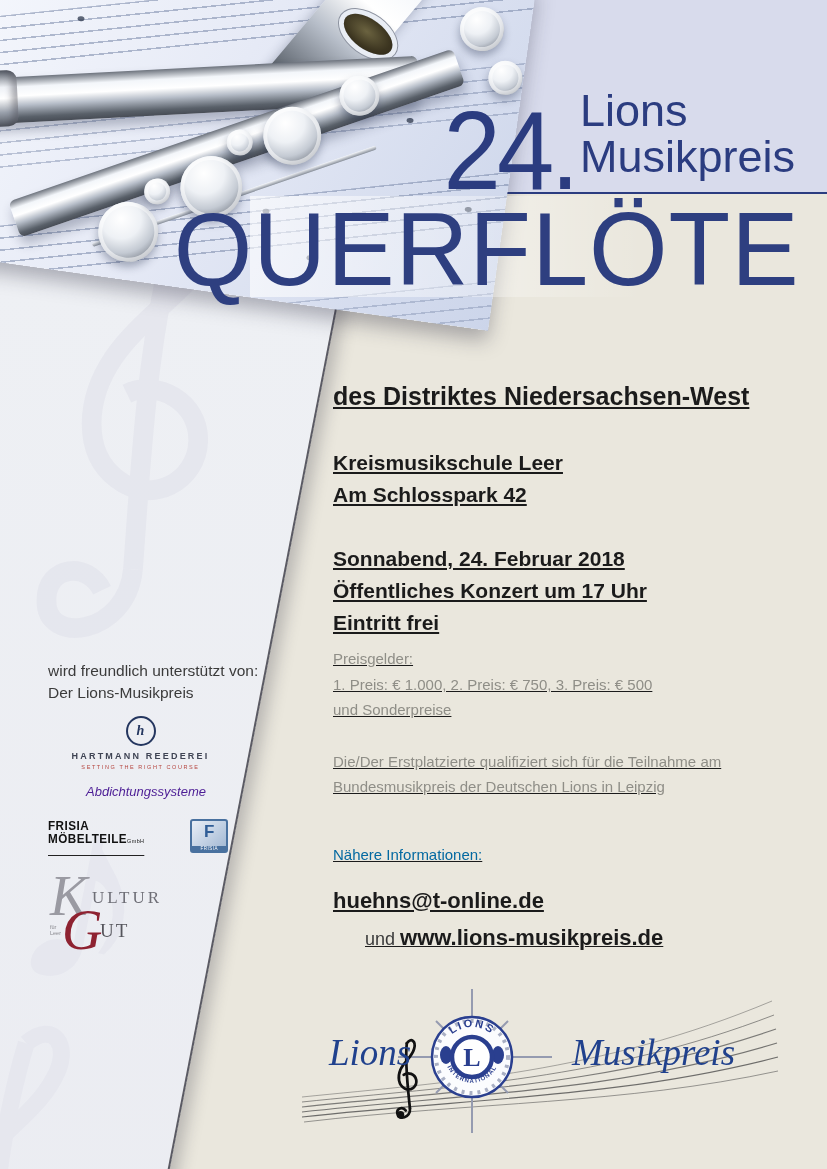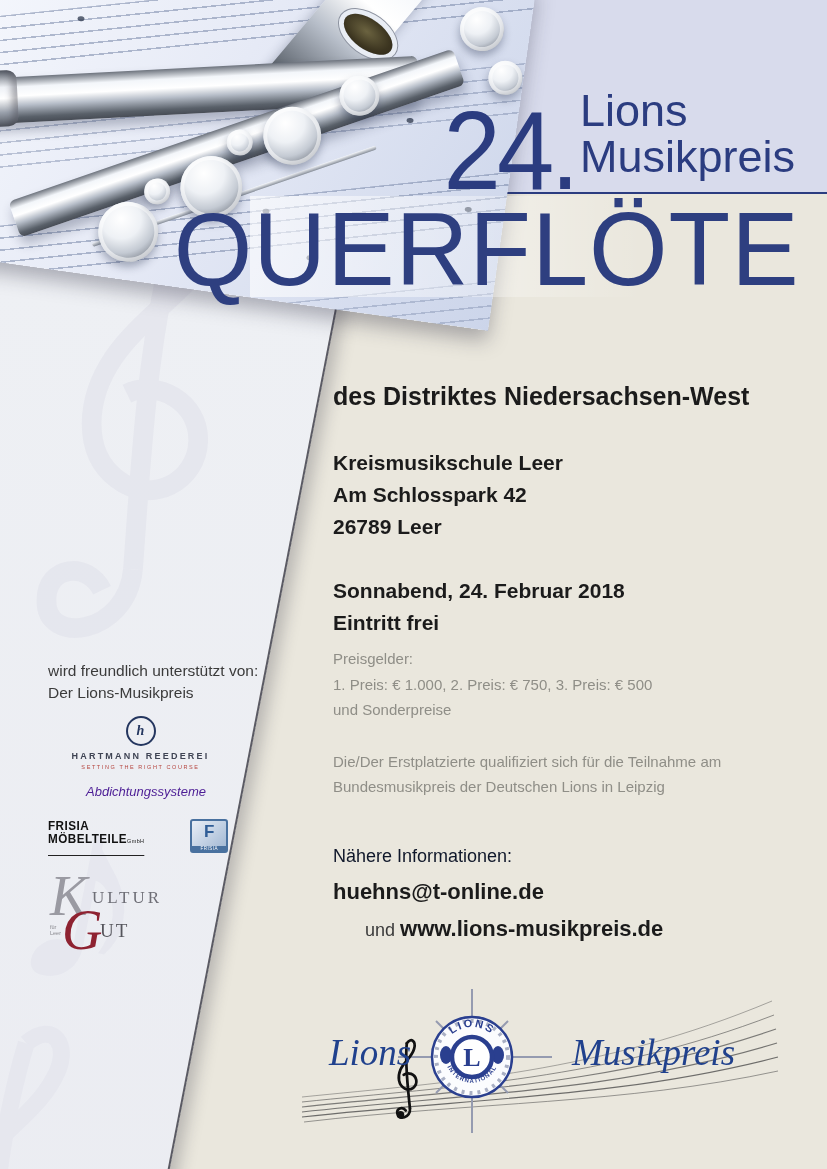--- a/index.html
+++ b/index.html
@@ -45,26 +45,26 @@
   .q-band{position:absolute;left:250px;top:196px;width:577px;height:101px;z-index:4;
     background:linear-gradient(to right,rgba(255,255,255,.62) 0%,rgba(255,255,255,.35) 40%,rgba(255,255,255,0) 68%);}
   .header24{position:absolute;top:88px;right:32px;display:flex;align-items:flex-end;z-index:5;color:#2b3c80;}
   .num24{font-size:112px;line-height:.80;letter-spacing:-4px;margin-bottom:-16px;
     transform:scaleX(.92);transform-origin:right bottom;}
   .lm-stack{margin-left:4px;font-size:45px;line-height:46px;letter-spacing:0;}
   .instrument{position:absolute;top:198px;right:27px;z-index:5;color:#2e3f80;
     font-size:103px;line-height:1;letter-spacing:1px;font-weight:400;transform:scaleX(.98);transform-origin:right;}
 
   
-  .main-col{position:absolute;left:333px;top:382px;width:480px;z-index:6;color:#1b1b1b;}
+  .main-col{position:absolute;left:333px;top:382px;width:480px;z-index:6;color:#1b1b1b;text-decoration:underline;}
   .subtitle{font-size:25px;font-weight:bold;margin-bottom:36px;}
   .bold-block{font-size:21px;font-weight:bold;line-height:32px;margin-top:32px;}
   .gray-block{font-size:15px;line-height:25.5px;color:#8f8e87;}
   .mb1{margin-bottom:17px;} .mb2{margin-bottom:7px;} .mb3{margin-bottom:26px;} .mb4{margin-bottom:46px;}
-  .info-label{font-size:18px;color:#0f172a;margin-bottom:12px;}
+  .info-label{font-size:15px;color:#0369a1;margin-bottom:25px;}
   .email{font-size:22px;font-weight:bold;margin-bottom:11px;}
   .webline{font-size:18px;color:#3a3a3a;margin-left:32px;}
   .webline .url{font-size:22px;font-weight:bold;color:#1b1b1b;}
 
   
   .sponsors{position:absolute;left:48px;top:660px;width:250px;z-index:6;}
   .sp-intro{font-size:15.5px;line-height:21.5px;color:#3b3b3b;}
   .hartmann{margin-top:13px;width:185px;text-align:center;}
   .h-emblem{width:26px;height:26px;border:2px solid #24365f;border-radius:50%;margin:0 auto 5px auto;
     display:flex;align-items:center;justify-content:center;
@@ -162,24 +162,24 @@
       <div>Musikpreis</div>
     </div>
   </div>
   <div class="instrument">QUERFLÖTE</div>
 
   <div class="main-col">
     <div class="subtitle">des Distriktes Niedersachsen-West</div>
     <div class="bold-block mb1">
       <div>Kreismusikschule Leer</div>
       <div>Am Schlosspark 42</div>
-      <div>26789 Leer</div>
     </div>
     <div class="bold-block mb2">
       <div>Sonnabend, 24. Februar 2018</div>
+      <div>Öffentliches Konzert um 17 Uhr</div>
       <div>Eintritt frei</div>
     </div>
     <div class="gray-block mb3">
       <div>Preisgelder:</div>
       <div>1. Preis: € 1.000, 2. Preis: € 750, 3. Preis: € 500</div>
       <div>und Sonderpreise</div>
     </div>
     <div class="gray-block mb4">
       <div>Die/Der Erstplatzierte qualifiziert sich für die Teilnahme am</div>
       <div>Bundesmusikpreis der Deutschen Lions in Leipzig</div>

